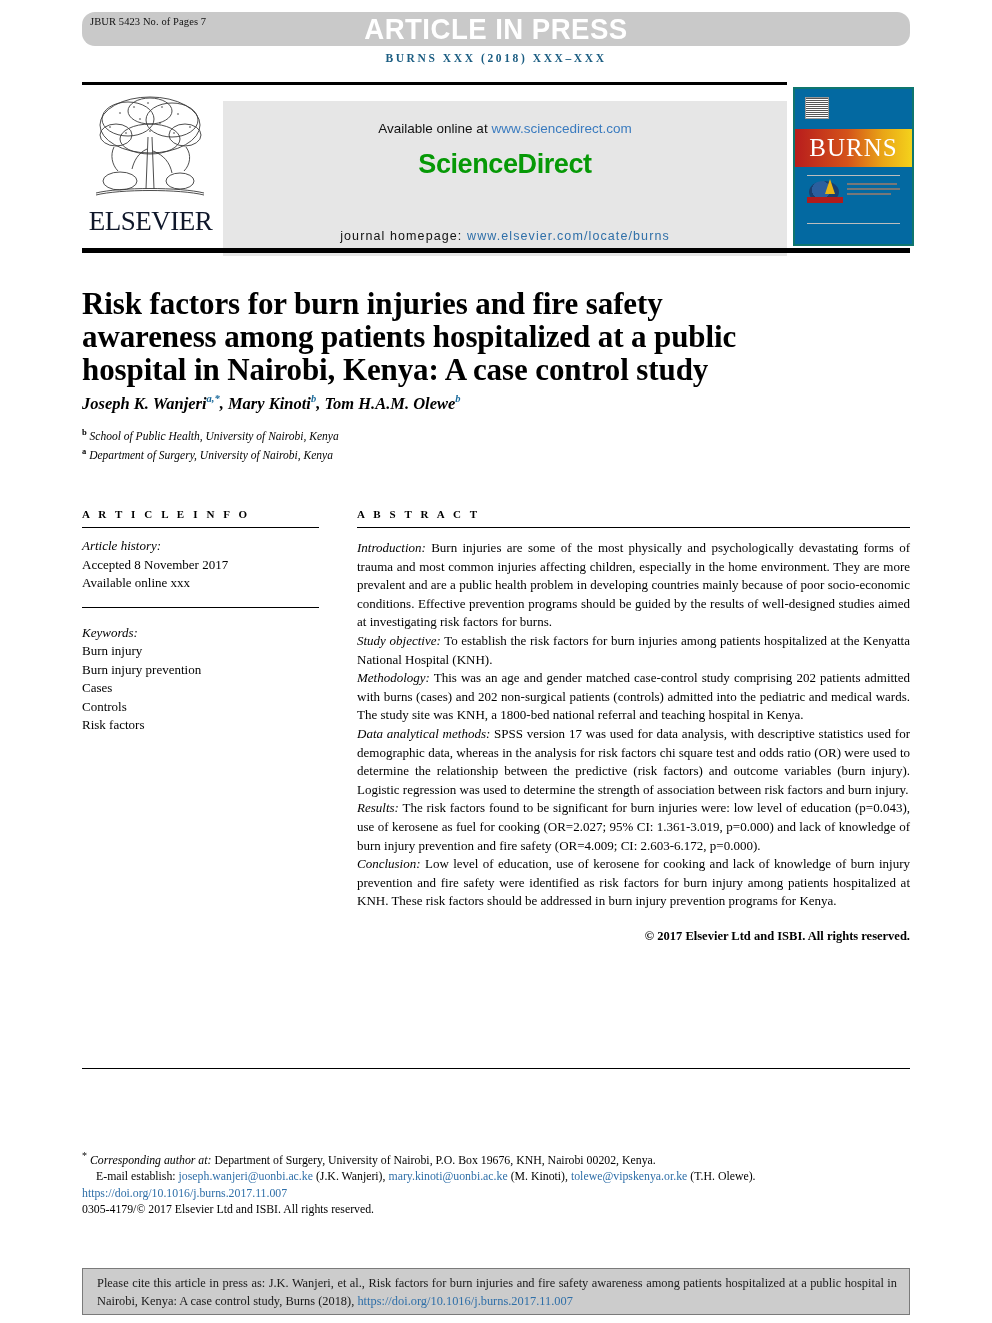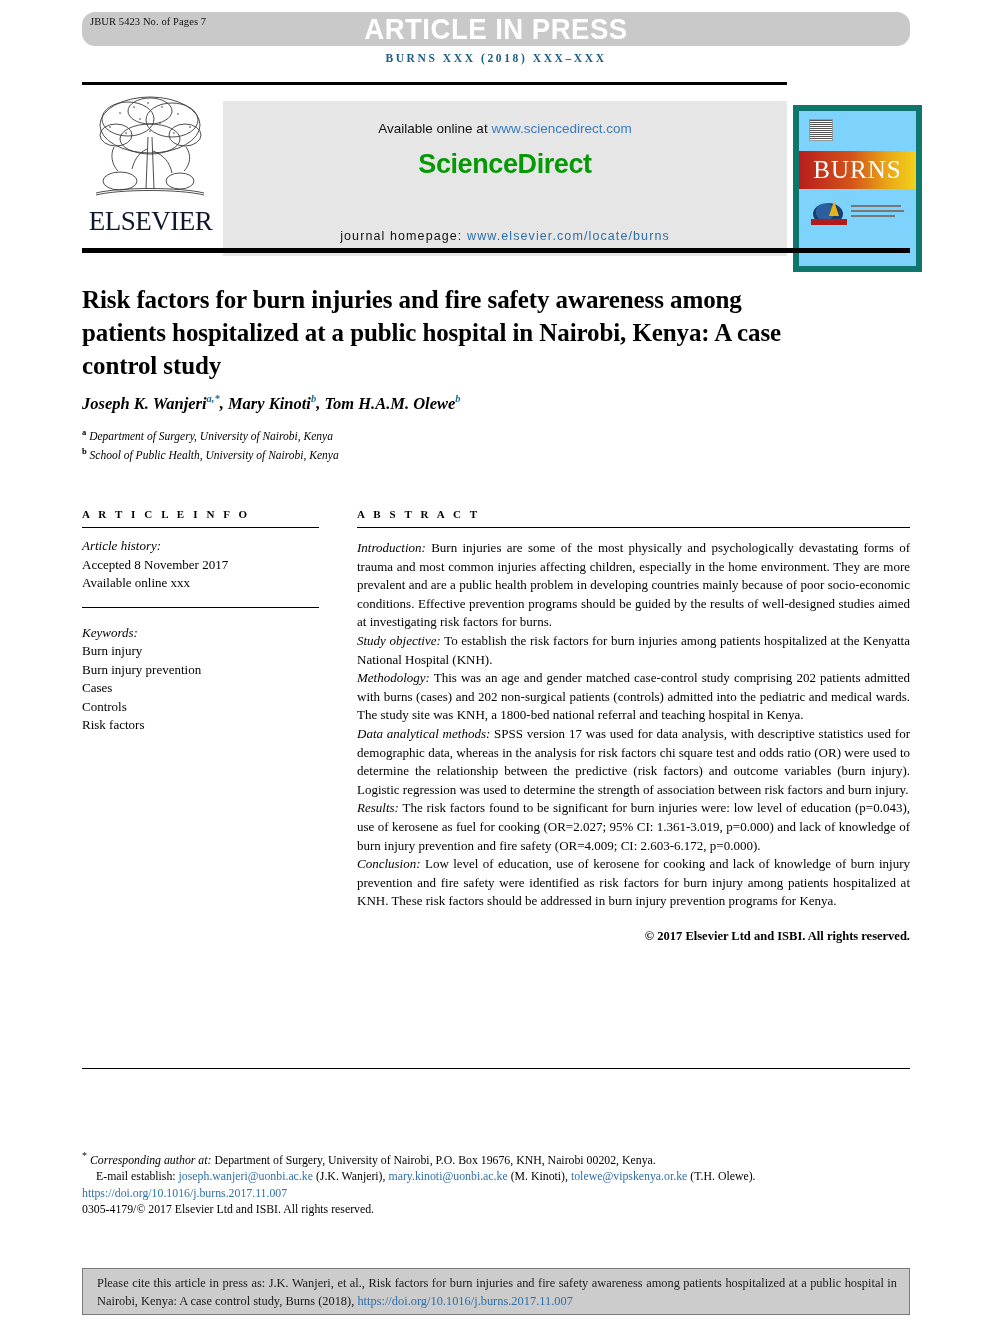--- a/index.html
+++ b/index.html
@@ -145,25 +145,25 @@
     font-size: 12.5px;
     color: #111;
     letter-spacing: 1.1px;
   }
   .sd-home .lnk { color: #2f6fa8; }
 
   
   .cover {
     position: absolute;
     left: 711px;
-    top: 23px;
+    top: 5px;
     width: 117px;
     height: 155px;
-    border: 6px solid #0f766e;
-    background: #7dd3fc;
+    border: 2px solid #0f766e;
+    background: #0369a1;
     overflow: hidden;
   }
   .cover-topmark {
     position: absolute;
     left: 10px; top: 8px;
     width: 22px; height: 20px;
     background:
       repeating-linear-gradient(to bottom, #555 0 1px, #fff 1px 2px);
     border: 1px solid #999;
   }
@@ -241,21 +241,21 @@
   }
 
   
   .title {
     position: absolute;
     left: 82px;
     top: 266px;
     width: 720px;
     font-family: "Liberation Serif", serif;
     font-weight: bold;
-    font-size: 25px;
+    font-size: 31px;
     line-height: 33px;
     color: #000;
     letter-spacing: -0.1px;
   }
 
   
   .authors {
     position: absolute;
     left: 82px;
     top: 393px;
@@ -478,22 +478,22 @@
 
 <h1 class="title">Risk factors for burn injuries and fire safety awareness among patients hospitalized at a public hospital in Nairobi, Kenya: A case control study</h1>
 
 <div class="authors">
   <span>Joseph K. Wanjeri</span><sup>a,*</sup>,
   <span>Mary Kinoti</span><sup>b</sup>,
   <span>Tom H.A.M. Olewe</span><sup>b</sup>
 </div>
 
 <div class="affils">
+  <div><sup>b</sup> <span>School of Public Health, University of Nairobi, Kenya</span></div>
   <div><sup>a</sup> <span>Department of Surgery, University of Nairobi, Kenya</span></div>
-  <div><sup>b</sup> <span>School of Public Health, University of Nairobi, Kenya</span></div>
 </div>
 
 <div class="col-info">
   <div class="sec-head">A R T I C L E   I N F O</div>
   <div class="rule-thin"></div>
   <div class="info-body" style="margin-top:9px;">
     <div class="lbl">Article history:</div>
     <div>Accepted 8 November 2017</div>
     <div>Available online xxx</div>
   </div>

